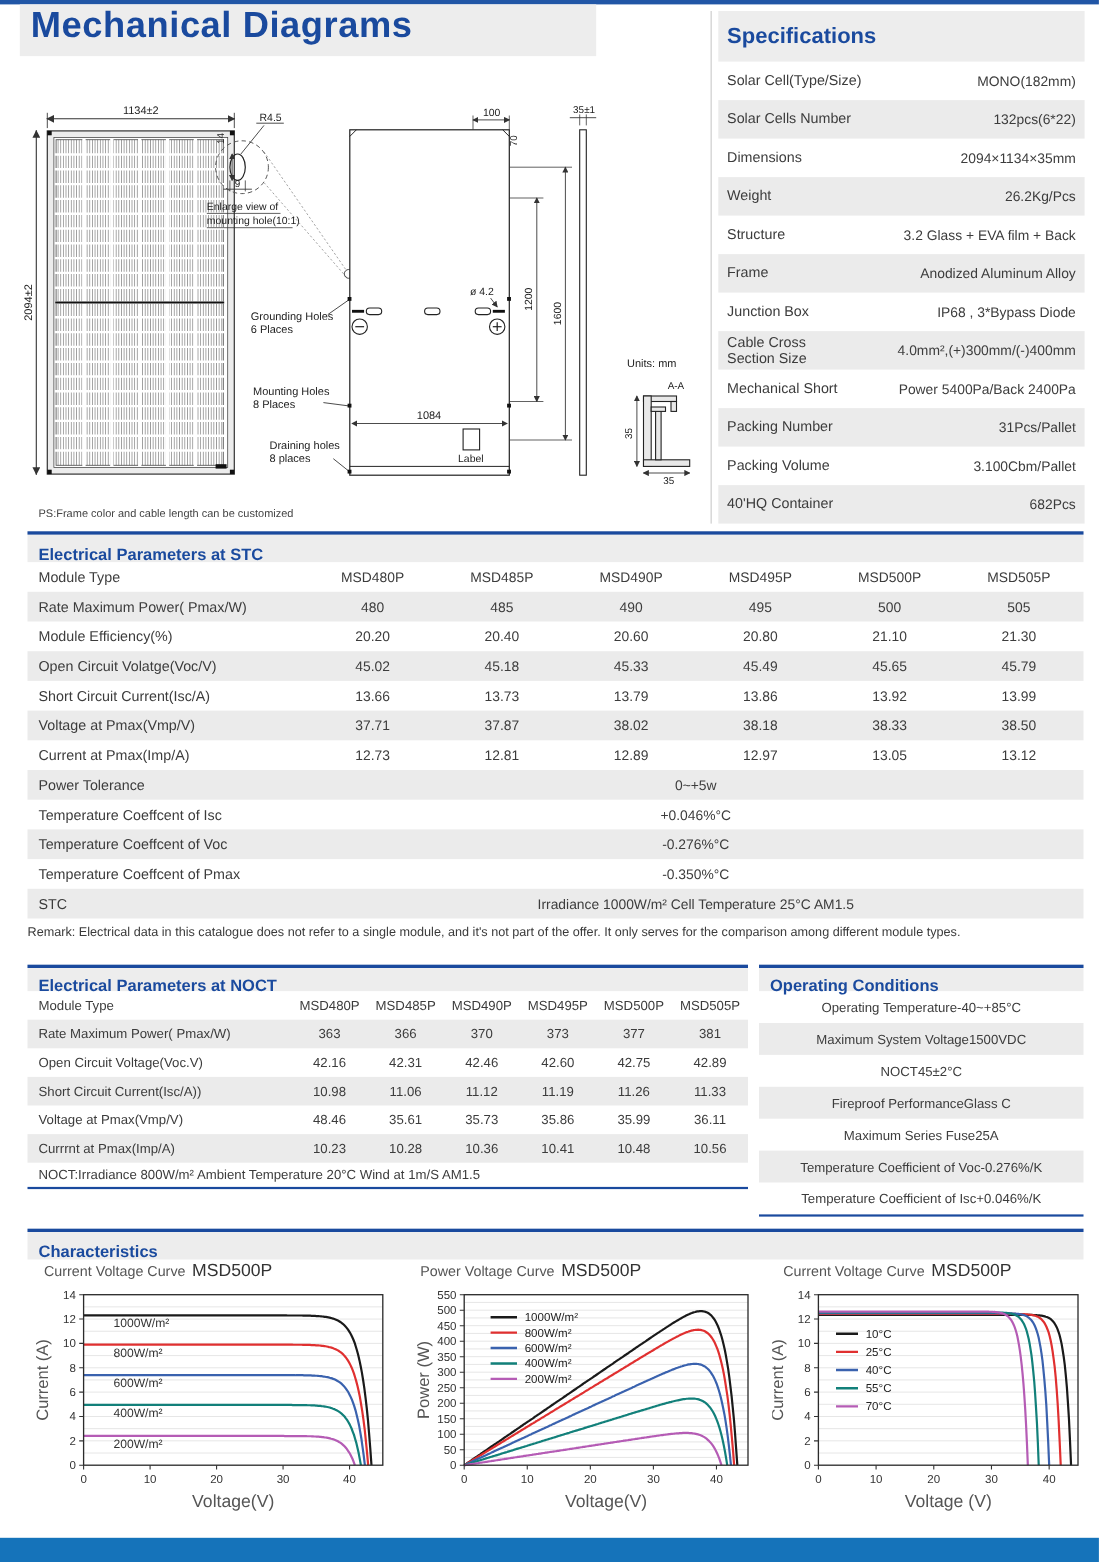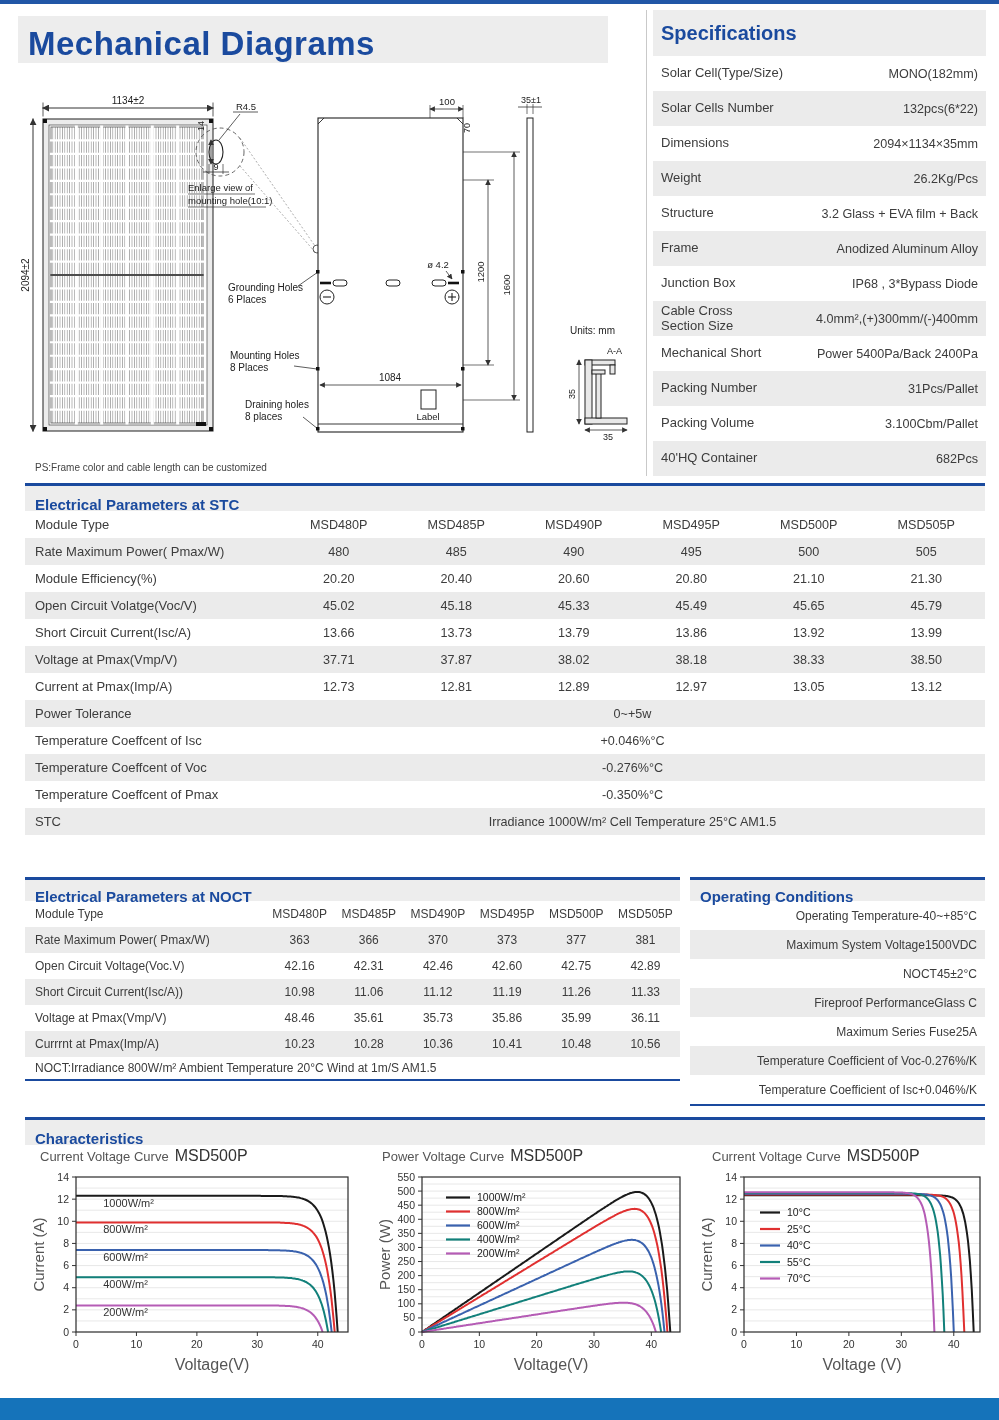--- a/index.html
+++ b/index.html
@@ -4,22 +4,22 @@
 <style>
   :root{
     --accent:#1a4a9e; --topline:#2156a6; --footer:#1573ba;
     --bargray:#ededed; --rowgray:#ebebeb; --ink:#3c3c3c;
   }
   html,body{margin:0;padding:0;}
   body{width:999px;height:1420px;position:relative;background:#fff;
        font-family:"Liberation Sans", sans-serif;color:var(--ink);overflow:hidden;}
   .abs{position:absolute;}
   .topline{top:0;left:0;width:999px;height:4px;background:var(--topline);}
-  .hdr-left{top:16px;left:18px;width:590px;height:47px;background:var(--bargray);
-            display:flex;align-items:flex-end;}
+  .hdr-left{top:4px;left:18px;width:524px;height:47px;background:var(--bargray);
+            display:flex;align-items:flex-start;}
   .hdr-left .t{font-size:33px;font-weight:bold;color:var(--accent);padding-left:10px;letter-spacing:0.5px;}
   .spec-panel{top:10px;left:646px;width:339px;border-left:1px solid #c9c9c9;padding-left:0;}
   .spec-head{background:var(--bargray);height:46px;display:flex;align-items:center;margin-left:6px;}
   .spec-head .t{font-size:20px;font-weight:bold;color:var(--accent);padding-left:8px;}
   .spec-row{height:35px;display:flex;align-items:center;justify-content:space-between;
             margin-left:6px;font-size:13px;}
   .spec-row.shade{background:var(--rowgray);}
   .spec-row .lb{padding-left:8px;white-space:pre-line;line-height:1.15;}
   .spec-row .vl{padding-right:8px;text-align:right;font-size:12.6px;}
   .section-bar{border-top:3px solid var(--accent);background:var(--bargray);height:25px;
@@ -32,21 +32,21 @@
   .t-row .t-cell{flex:1;text-align:center;}
   .t-row .t-span{flex:1;text-align:center;}
   .remark{margin-top:7px;font-size:11.5px;color:#3a3a3a;}
   .noct{top:877px;left:25px;width:655px;border-bottom:2px solid var(--accent);}
   .noct .section-bar{height:21px;}
   .noct .t-row{height:26px;font-size:12px;}
   .noct .t-row .t-label{width:230px;font-size:12px;}
   .noct-note{height:22px;display:flex;align-items:center;padding-left:10px;font-size:12px;}
   .ops{top:877px;left:690px;width:295px;border-bottom:2px solid var(--accent);}
   .ops .section-bar{height:21px;}
-  .op-row{height:29px;display:flex;align-items:center;justify-content:flex-end;font-size:12px;}
+  .op-row{height:29px;display:flex;align-items:center;justify-content:center;font-size:12px;}
   .op-row.shade{background:var(--rowgray);}
   .op-row .lb{padding-left:8px;}
   .op-row .vl{padding-right:8px;text-align:right;}
   .chars-bar{top:1117px;left:25px;width:960px;}
   .chart{position:absolute;top:1147px;}
   .chart-title{font-size:13px;color:#555;padding-left:10px;height:22px;}
   .chart-title .model{font-size:16px;color:#333;margin-left:6px;}
   .footer{top:1398px;left:0;width:999px;height:22px;background:var(--footer);}
   .ps-note{top:462px;left:35px;font-size:10px;color:#444;}
   svg text{font-family:"Liberation Sans", sans-serif;}
@@ -363,20 +363,21 @@
       </div>
       <div class="t-row">
         <div class="t-label">Temperature Coeffcent of Pmax</div>
         <div class="t-span">-0.350%°C</div>
       </div>
       <div class="t-row shade">
         <div class="t-label">STC</div>
         <div class="t-span">Irradiance 1000W/m²  Cell Temperature 25°C  AM1.5</div>
       </div>
     </div>
+  <div class="remark">Remark: Electrical data in this catalogue does not refer to a single module, and it's not part of the offer. It only serves for the comparison among different module types.</div>
 </div>
 
 <div class="abs noct">
   <div class="section-bar">
     <div class="t">Electrical Parameters at NOCT</div>
   </div>
   <div id="noct-table">
       <div class="t-row">
         <div class="t-label">Module Type</div>
         <div class="t-cell">MSD480P</div>

